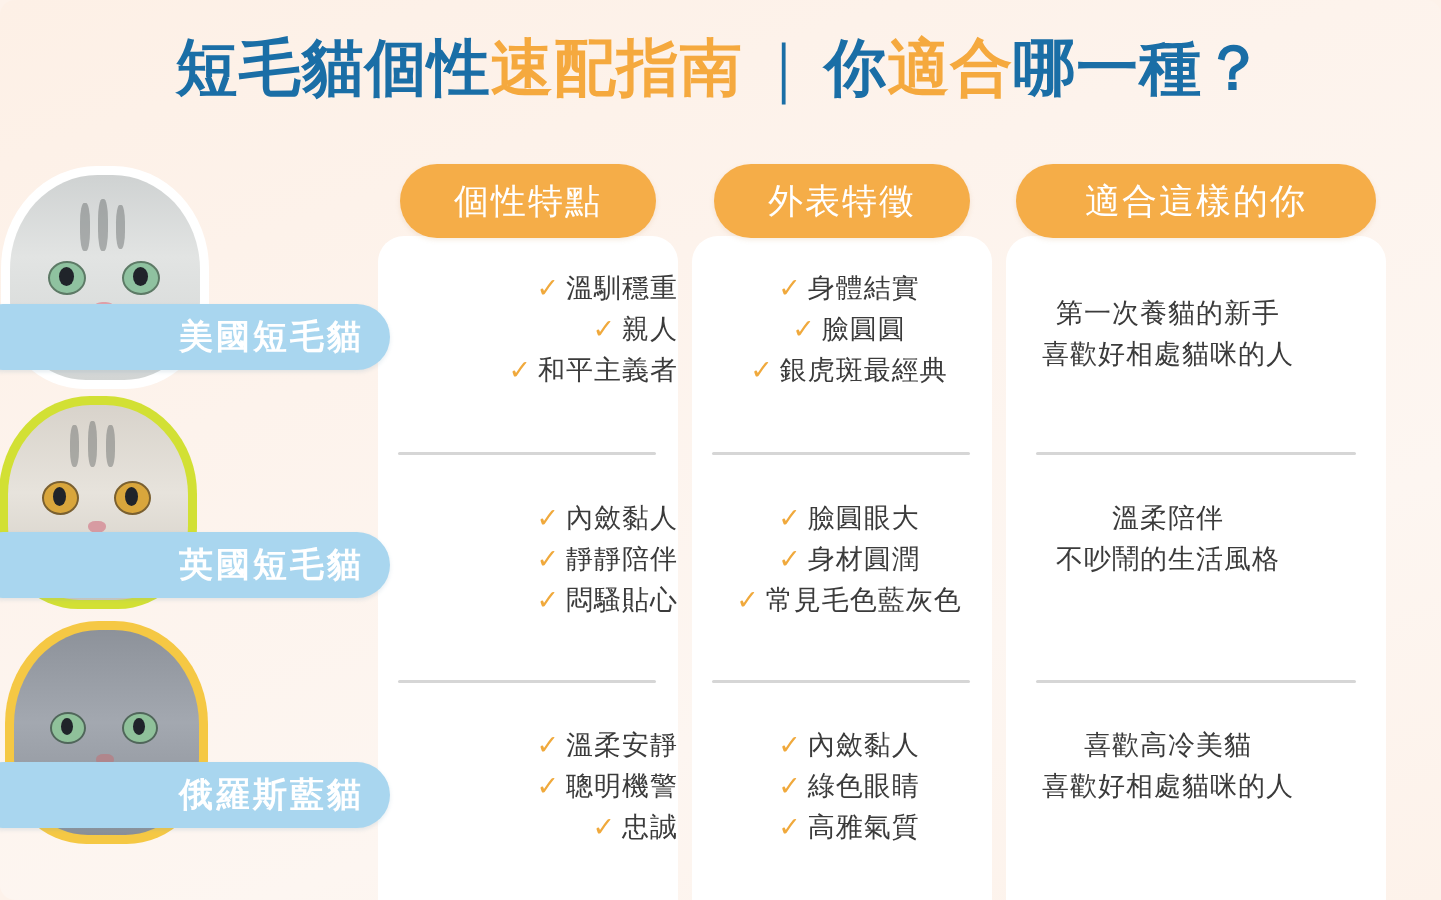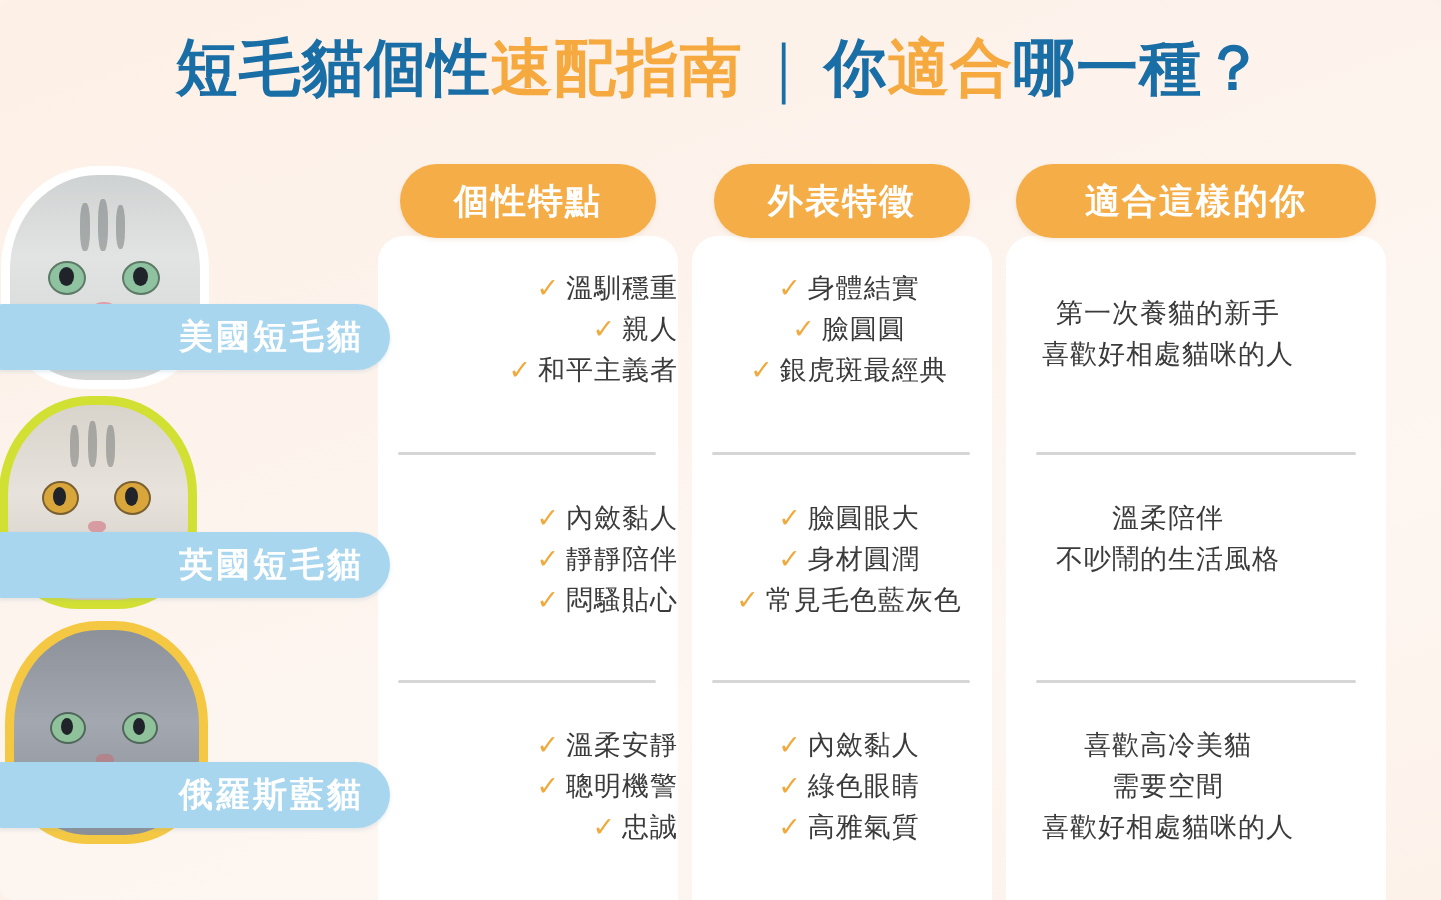--- a/index.html
+++ b/index.html
@@ -31,21 +31,21 @@
     border-radius:26px 26px 0 0;height:664px;
   }
   .card.c1{left:378px;width:300px;}
   .card.c2{left:692px;width:300px;}
   .card.c3{left:1006px;width:380px;}
 
   
   .pill-head{
     position:absolute;top:164px;height:74px;border-radius:37px;
     background:#f5ad48;color:#ffffff;
-    font-size:35px;font-weight:bold;letter-spacing:2px;
+    font-size:35px;font-weight:normal;letter-spacing:2px;
     display:flex;align-items:center;justify-content:center;
     box-shadow:0 2px 5px rgba(200,150,90,.18);
   }
   .pill-head.p1{left:400px;width:256px;}
   .pill-head.p2{left:714px;width:256px;}
   .pill-head.p3{left:1016px;width:360px;}
 
   
   .cell{
     position:absolute;text-align:center;color:#3b3b3b;
@@ -177,21 +177,20 @@
     <div class="li"><span class="chk">✓</span><span>聰明機警</span></div>
     <div class="li"><span class="chk">✓</span><span>忠誠</span></div>
   </div>
   <div class="cell col2 r3">
     <div class="li"><span class="chk">✓</span><span>內斂黏人</span></div>
     <div class="li"><span class="chk">✓</span><span>綠色眼睛</span></div>
     <div class="li"><span class="chk">✓</span><span>高雅氣質</span></div>
   </div>
   <div class="cell col3 r3">
     <div class="li"><span>喜歡高冷美貓</span></div>
-    <div class="li"><span>需要空間</span></div>
     <div class="li"><span>喜歡好相處貓咪的人</span></div>
   </div>
 
   <div class="cat cat1">
     <div class="outline" style="background:#ffffff;"></div>
     <div class="photo">
       <div class="furA"></div>
       <div class="stripe" style="left:70px;top:28px;width:10px;height:48px;"></div>
       <div class="stripe" style="left:88px;top:24px;width:10px;height:52px;"></div>
       <div class="stripe" style="left:106px;top:30px;width:9px;height:44px;"></div>

